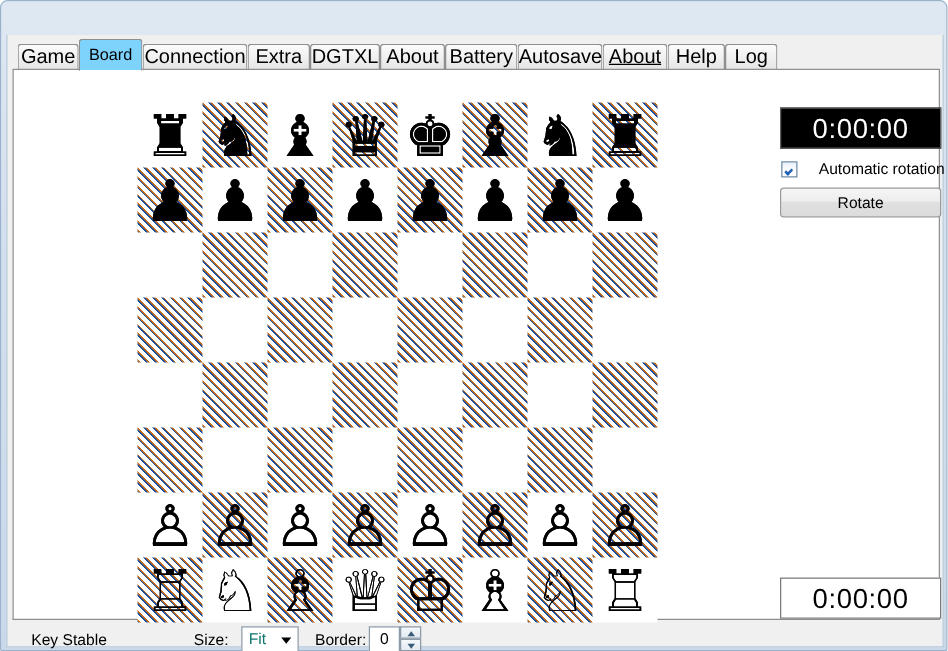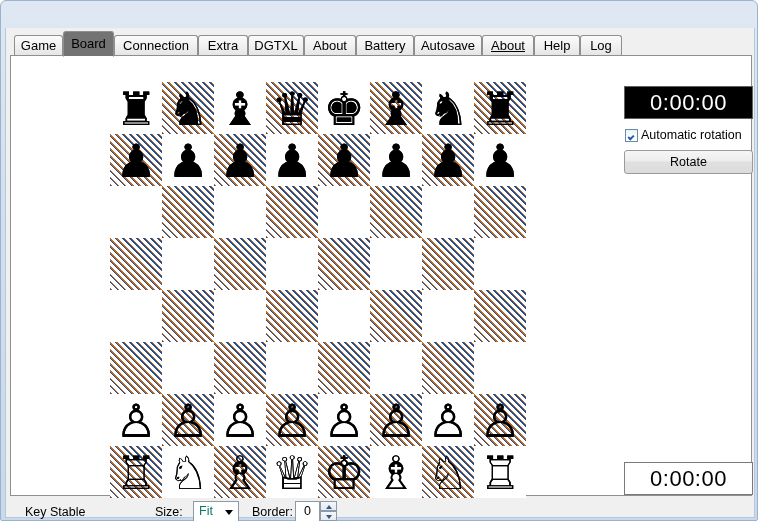--- a/index.html
+++ b/index.html
@@ -82,31 +82,31 @@
   }
   .tab {
     position: absolute;
     top: 4px;
     height: 21px;
     box-sizing: border-box;
     background: linear-gradient(to bottom, #fbfbfb 0%, #f0f0f0 52%, #e4e4e4 100%);
     border: 1px solid #8f8f8f;
     border-bottom: none;
     border-radius: 3px 3px 0 0;
-    font-size: 13px;
+    font-size: 16px;
     color: #000;
     text-align: center;
     line-height: 20px;
     white-space: nowrap;
     cursor: default;
   }
   .tab.selected {
     top: 0px;
     height: 26px;
-    background: #737373;
+    background: #7dd3fc;
     border: 1px solid #8f8f8f;
     border-bottom: 1px solid #ffffff;
     line-height: 24px;
     font-size: 13px;
     z-index: 5;
   }
 
   #tab-underline {
     position: absolute;
     left: 4px; top: 27px;
@@ -174,21 +174,21 @@
     line-height: 32px;
     letter-spacing: 0.5px;
   }
 
   #autorotate-row {
     position: absolute;
     left: 614px; top: 71px;
     height: 16px;
     display: flex;
     align-items: center;
-    gap: 3px;
+    gap: 17px;
   }
   #autorotate-box {
     width: 13px; height: 13px;
     box-sizing: border-box;
     background: linear-gradient(to bottom, #e8f1f8 0%, #ffffff 60%);
     border: 1px solid #6d8aa5;
     position: relative;
   }
   #autorotate-box::after {
     content: "";

